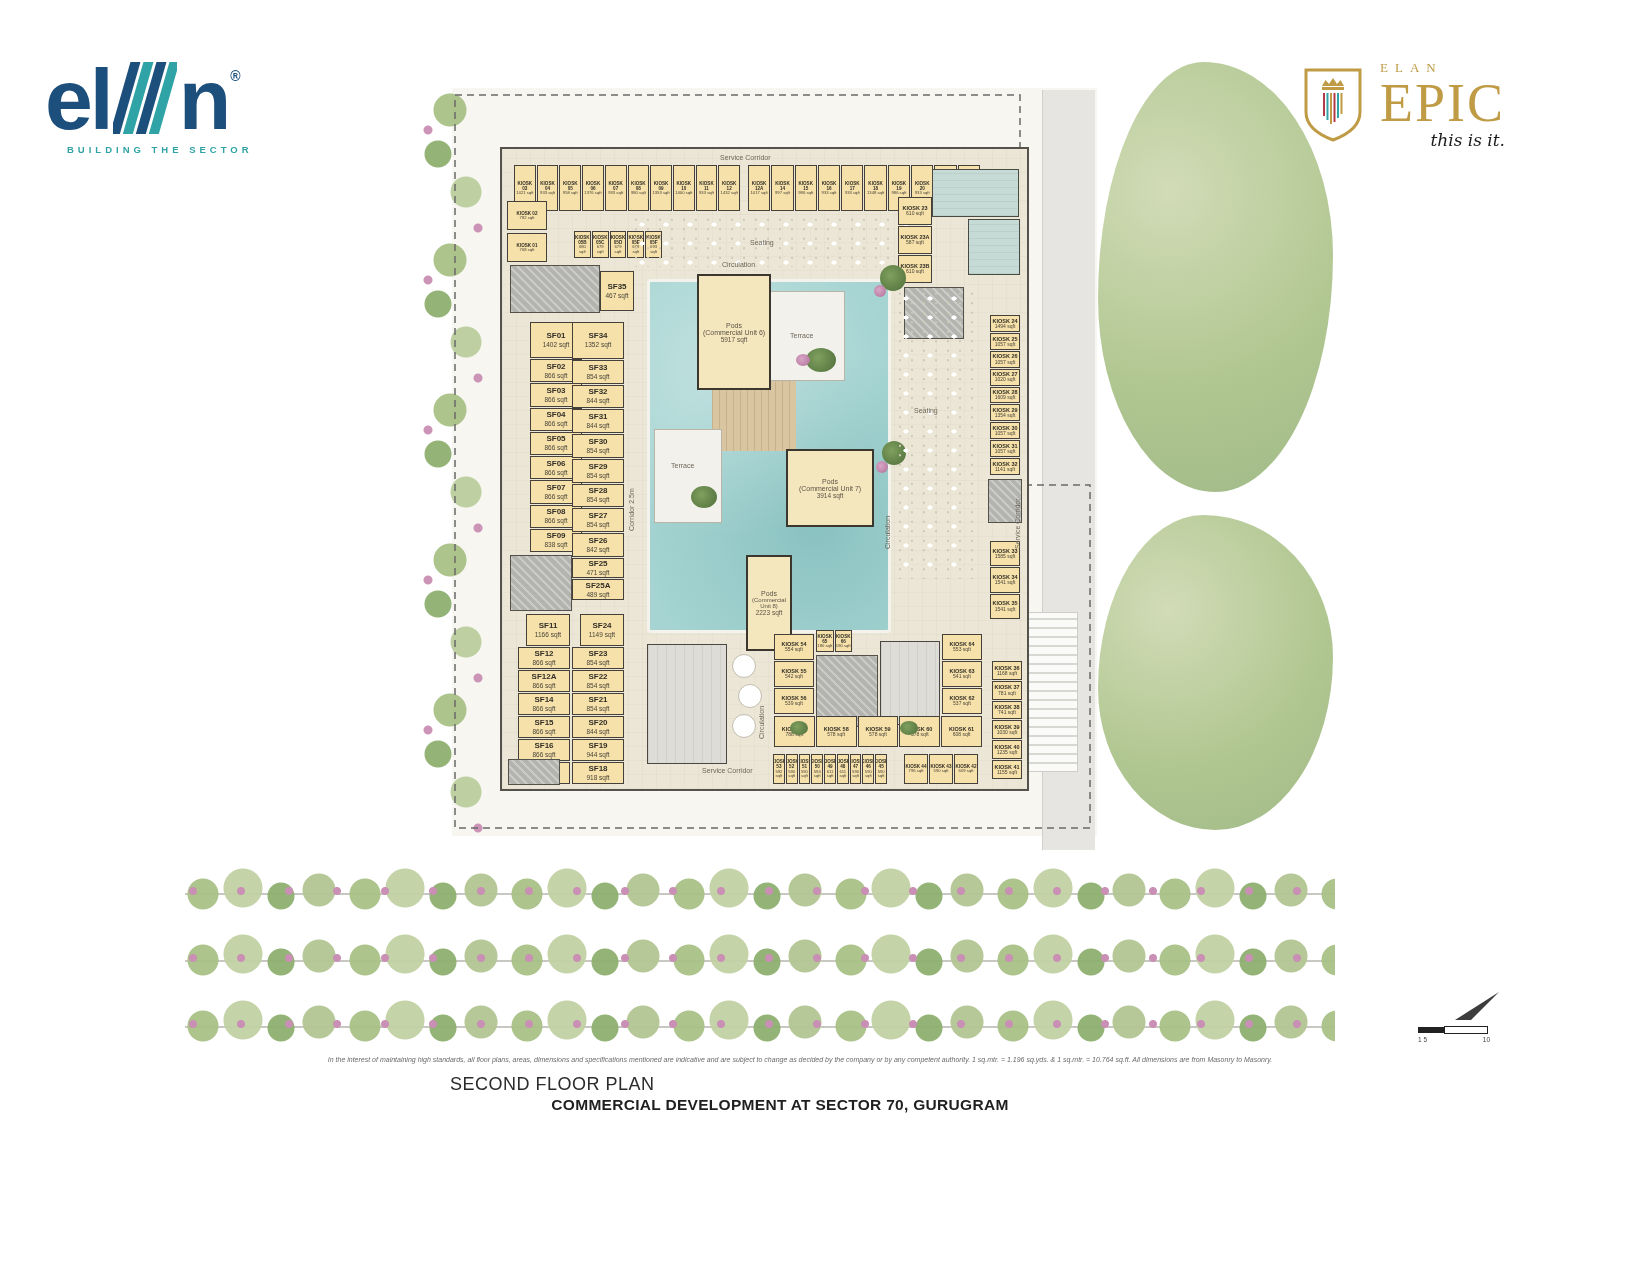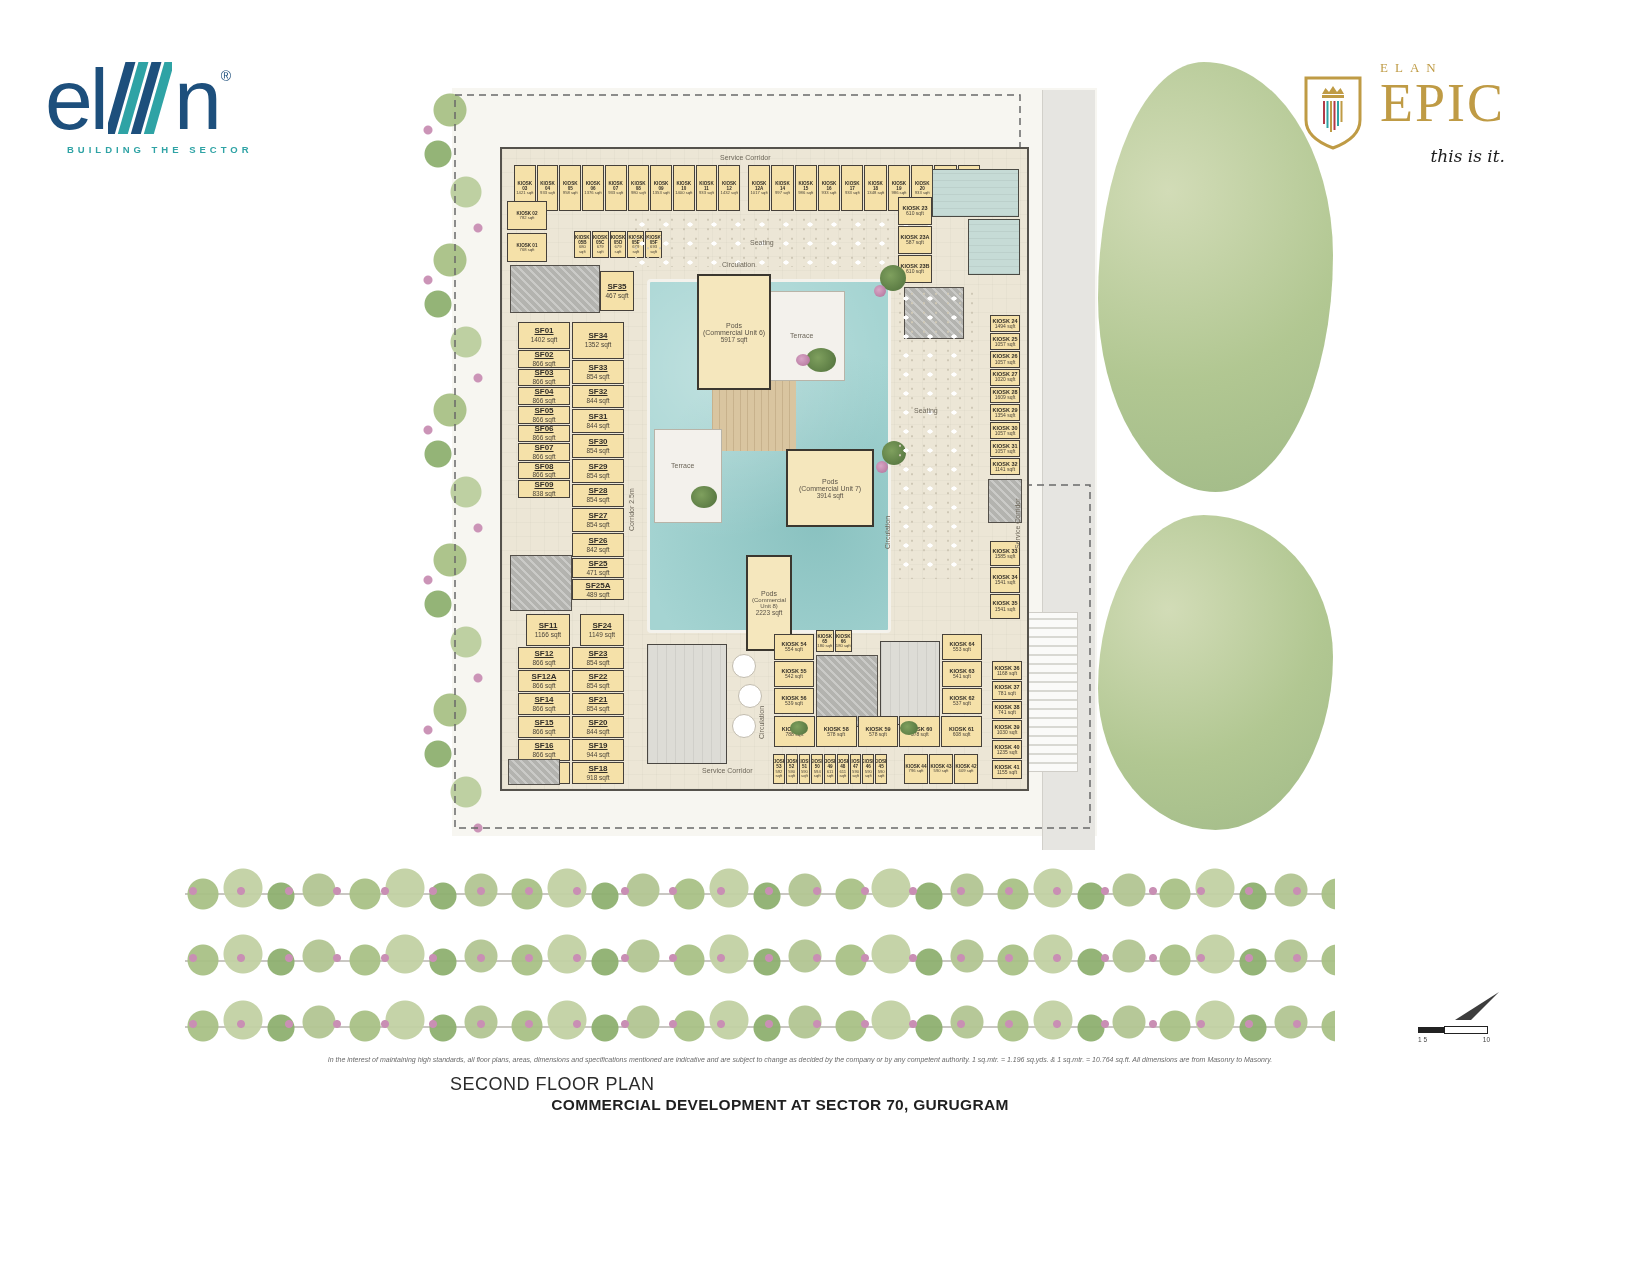--- a/index.html
+++ b/index.html
@@ -2,35 +2,35 @@
 <html><head>
 <meta charset="utf-8">
 <style>
   html,body{margin:0;padding:0;background:#fff;}
   .sheet{position:relative;width:1650px;height:1275px;background:#ffffff;overflow:hidden;
          font-family:"Liberation Sans", sans-serif;color:#3a352c;}
   .abs{position:absolute;}
 
   
   .elan-logo{left:45px;top:62px;width:300px;}
-  .elan-word{display:flex;align-items:flex-end;color:#1d4f7c;font-size:86px;line-height:.8;font-weight:400;letter-spacing:-3px;text-align:right;}
+  .elan-word{display:flex;align-items:flex-end;color:#1d4f7c;font-size:86px;line-height:.8;font-weight:700;letter-spacing:-3px;text-align:right;}
   .elan-a{position:relative;width:64px;height:72px;margin:0 2px;overflow:hidden;}
   .elan-a i{position:absolute;bottom:0;width:10px;height:78px;transform:skewX(-16deg);}
   .elan-a i:nth-child(1){left:8px;background:#1d4f7c;}
   .elan-a i:nth-child(2){left:21px;background:#2fa3a5;}
   .elan-a i:nth-child(3){left:34px;background:#1d4f7c;}
   .elan-a i:nth-child(4){left:47px;background:#2fa3a5;}
   .elan-reg{font-size:14px;color:#1d4f7c;vertical-align:top;position:relative;top:-52px;left:2px;}
   .elan-tag{margin-top:10px;margin-left:22px;color:#2fa3a5;font-size:9.5px;font-weight:bold;letter-spacing:4px;}
 
   .epic-logo{left:1302px;top:60px;display:flex;gap:16px;align-items:center;}
   .epic-col{display:flex;flex-direction:column;align-items:flex-start;}
   .epic-brand{font-family:"Liberation Serif",serif;color:#bf9b45;font-size:13px;letter-spacing:7px;}
   .epic-name{font-family:"Liberation Serif",serif;color:#bf9b45;font-size:54px;line-height:1;letter-spacing:2px;}
-  .epic-tag{font-family:"DejaVu Serif",serif;font-style:italic;color:#1d1d1d;font-size:17px;align-self:flex-end;margin-top:16px;}
+  .epic-tag{font-family:"DejaVu Serif",serif;font-style:italic;color:#1d1d1d;font-size:17px;align-self:flex-end;margin-top:0;}
 
   
   .siteback{left:452px;top:88px;width:645px;height:748px;background:#f7f6f1;}
   .treecol{left:418px;top:88px;width:84px;height:748px;opacity:.95;
     background-image:
       radial-gradient(circle at 32px 22px,#a9c186 0 16px,rgba(0,0,0,0) 17px),
       radial-gradient(circle at 20px 66px,#8fb070 0 13px,rgba(0,0,0,0) 14px),
       radial-gradient(circle at 48px 104px,#bccf9e 0 15px,rgba(0,0,0,0) 16px),
       radial-gradient(circle at 10px 42px,#c98fb4 0 4px,rgba(0,0,0,0) 5px),
       radial-gradient(circle at 60px 140px,#c98fb4 0 4px,rgba(0,0,0,0) 5px);
@@ -61,21 +61,21 @@
                      repeating-linear-gradient(90deg,rgba(0,0,0,.025) 0 1px,rgba(0,0,0,0) 1px 14px);}
   .building .abs{position:absolute;}
 
   .plabel{font-size:7px;color:#6d675a;white-space:nowrap;}
   .vt{writing-mode:vertical-rl;transform:rotate(180deg);font-size:7px;color:#6d675a;}
 
   .unit{background:#f5e1a9;border:1px solid #45403a;display:flex;flex-direction:column;align-items:center;
         justify-content:center;text-align:center;overflow:hidden;box-sizing:border-box;}
   .unit .nm{font-weight:bold;font-size:6.5px;line-height:1.12;color:#332f28;}
   .unit .ar{font-size:5.5px;line-height:1.1;color:#4a443a;}
-  .sf .nm{font-size:8px;text-decoration:underline;}
+  .sf .nm{font-size:8px;}
   .sf .ar{font-size:6.5px;}
   .rowflex{display:flex;gap:1px;}
   .rowflex .unit{flex:1;}
   .colflex{display:flex;flex-direction:column;gap:1px;}
   .colflex .unit{flex:1;}
   .colflex .unit:first-child{flex:1.6;}
   .col7 .unit:first-child{flex:1.5;margin-left:8px;}
   .sfc2 .unit:nth-child(10),.sfc2 .unit:nth-child(11){flex:.85;}
   .rk .nm{font-size:5.5px;white-space:nowrap;}
   .rk .ar{font-size:5px;white-space:nowrap;}
@@ -330,21 +330,21 @@
       </div>
       </div>
     <div class="abs core" style="left:402px;top:138px;width:58px;height:50px;"></div>
 
     <div class="abs core" style="left:8px;top:116px;width:88px;height:46px;"></div>
     <div class="abs unit sf" style="left:98px;top:122px;width:34px;height:40px;">
       <div class="nm">SF35</div>
       <div class="ar">467 sqft</div>
     </div>
 
-    <div class="abs colflex" style="left:16px;top:173px;width:52px;height:176px;">
+    <div class="abs colflex" style="left:28px;top:173px;width:52px;height:230px;">
 
     <div class="unit sf">
         <div class="nm">SF01</div>
         <div class="ar">1402 sqft</div>
       </div>
         <div class="unit sf">
         <div class="nm">SF02</div>
         <div class="ar">866 sqft</div>
       </div>
         <div class="unit sf">

